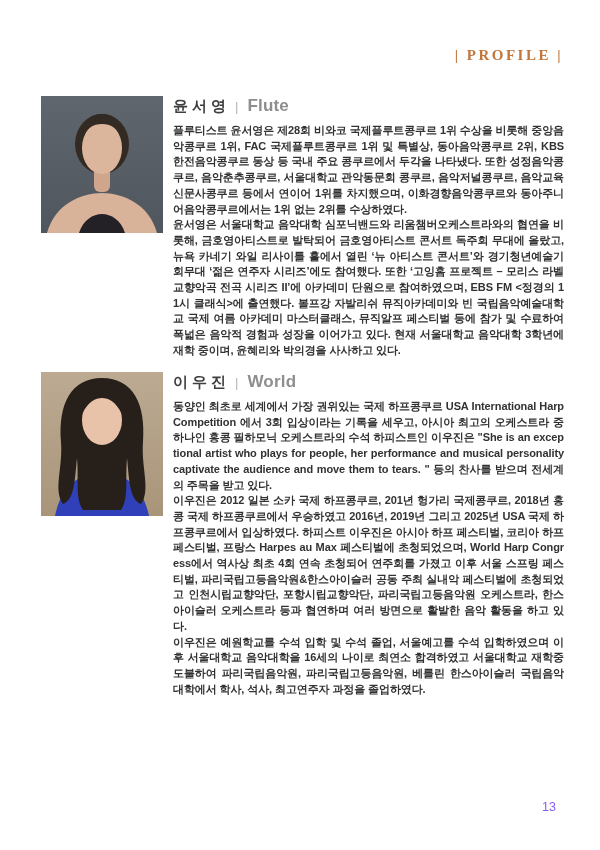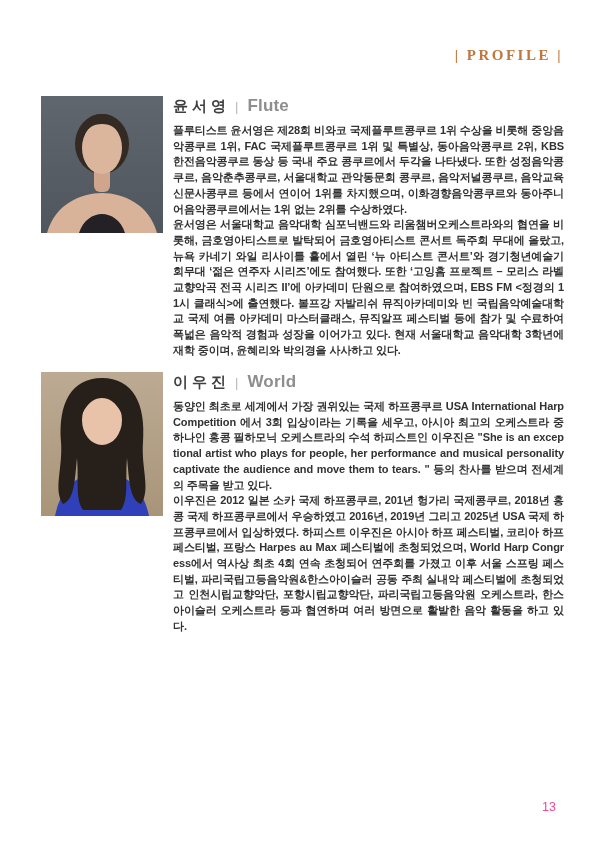--- a/index.html
+++ b/index.html
@@ -67,21 +67,21 @@
     color: #323232;
     text-align: justify;
     word-break: break-all;
     letter-spacing: -0.1px;
   }
   .page-number {
     position: absolute;
     top: 800px;
     right: 44px;
     font-size: 12.5px;
-    color: #ec4899;
+    color: #8b5cf6;
   }
 </style>
 </head>
 <body>
 
 <div class="page">
 
   <div class="profile-tag">| PROFILE |</div>
 
   <section class="profile-section section-1">
@@ -132,18 +132,19 @@
       </svg>
     </div>
     <div class="content">
       <div class="name-row">
         <span class="performer-name">이우진</span>
         <span class="name-sep">|</span>
         <span class="instrument">World</span>
       </div>
       <p class="bio">동양인 최초로 세계에서 가장 권위있는 국제 하프콩쿠르 USA International Harp Competition 에서 3회 입상이라는 기록을 세우고, 아시아 최고의 오케스트라 중 하나인 홍콩 필하모닉 오케스트라의 수석 하피스트인 이우진은 "She is an exceptional artist who plays for people, her performance and musical personality captivate the audience and move them to tears. " 등의 찬사를 받으며 전세계의 주목을 받고 있다.</p>
       <p class="bio">이우진은 2012 일본 소카 국제 하프콩쿠르, 201년 헝가리 국제콩쿠르, 2018년 홍콩 국제 하프콩쿠르에서 우승하였고 2016년, 2019년 그리고 2025년 USA 국제 하프콩쿠르에서 입상하였다. 하피스트 이우진은 아시아 하프 페스티벌, 코리아 하프 페스티벌, 프랑스 Harpes au Max 페스티벌에 초청되었으며, World Harp Congress에서 역사상 최초 4회 연속 초청되어 연주회를 가졌고 이후 서울 스프링 페스티벌, 파리국립고등음악원&amp;한스아이슬러 공동 주최 실내악 페스티벌에 초청되었고 인천시립교향악단, 포항시립교향악단, 파리국립고등음악원 오케스트라, 한스아이슬러 오케스트라 등과 협연하며 여러 방면으로 활발한 음악 활동을 하고 있다.</p>
+      <p class="bio">이우진은 예원학교를 수석 입학 및 수석 졸업, 서울예고를 수석 입학하였으며 이후 서울대학교 음악대학을 16세의 나이로 최연소 합격하였고 서울대학교 재학중 도불하여 파리국립음악원, 파리국립고등음악원, 베를린 한스아이슬러 국립음악대학에서 학사, 석사, 최고연주자 과정을 졸업하였다.</p>
     </div>
   </section>
 
   <div class="page-number">13</div>
 
 </div>
 
 </body></html>

